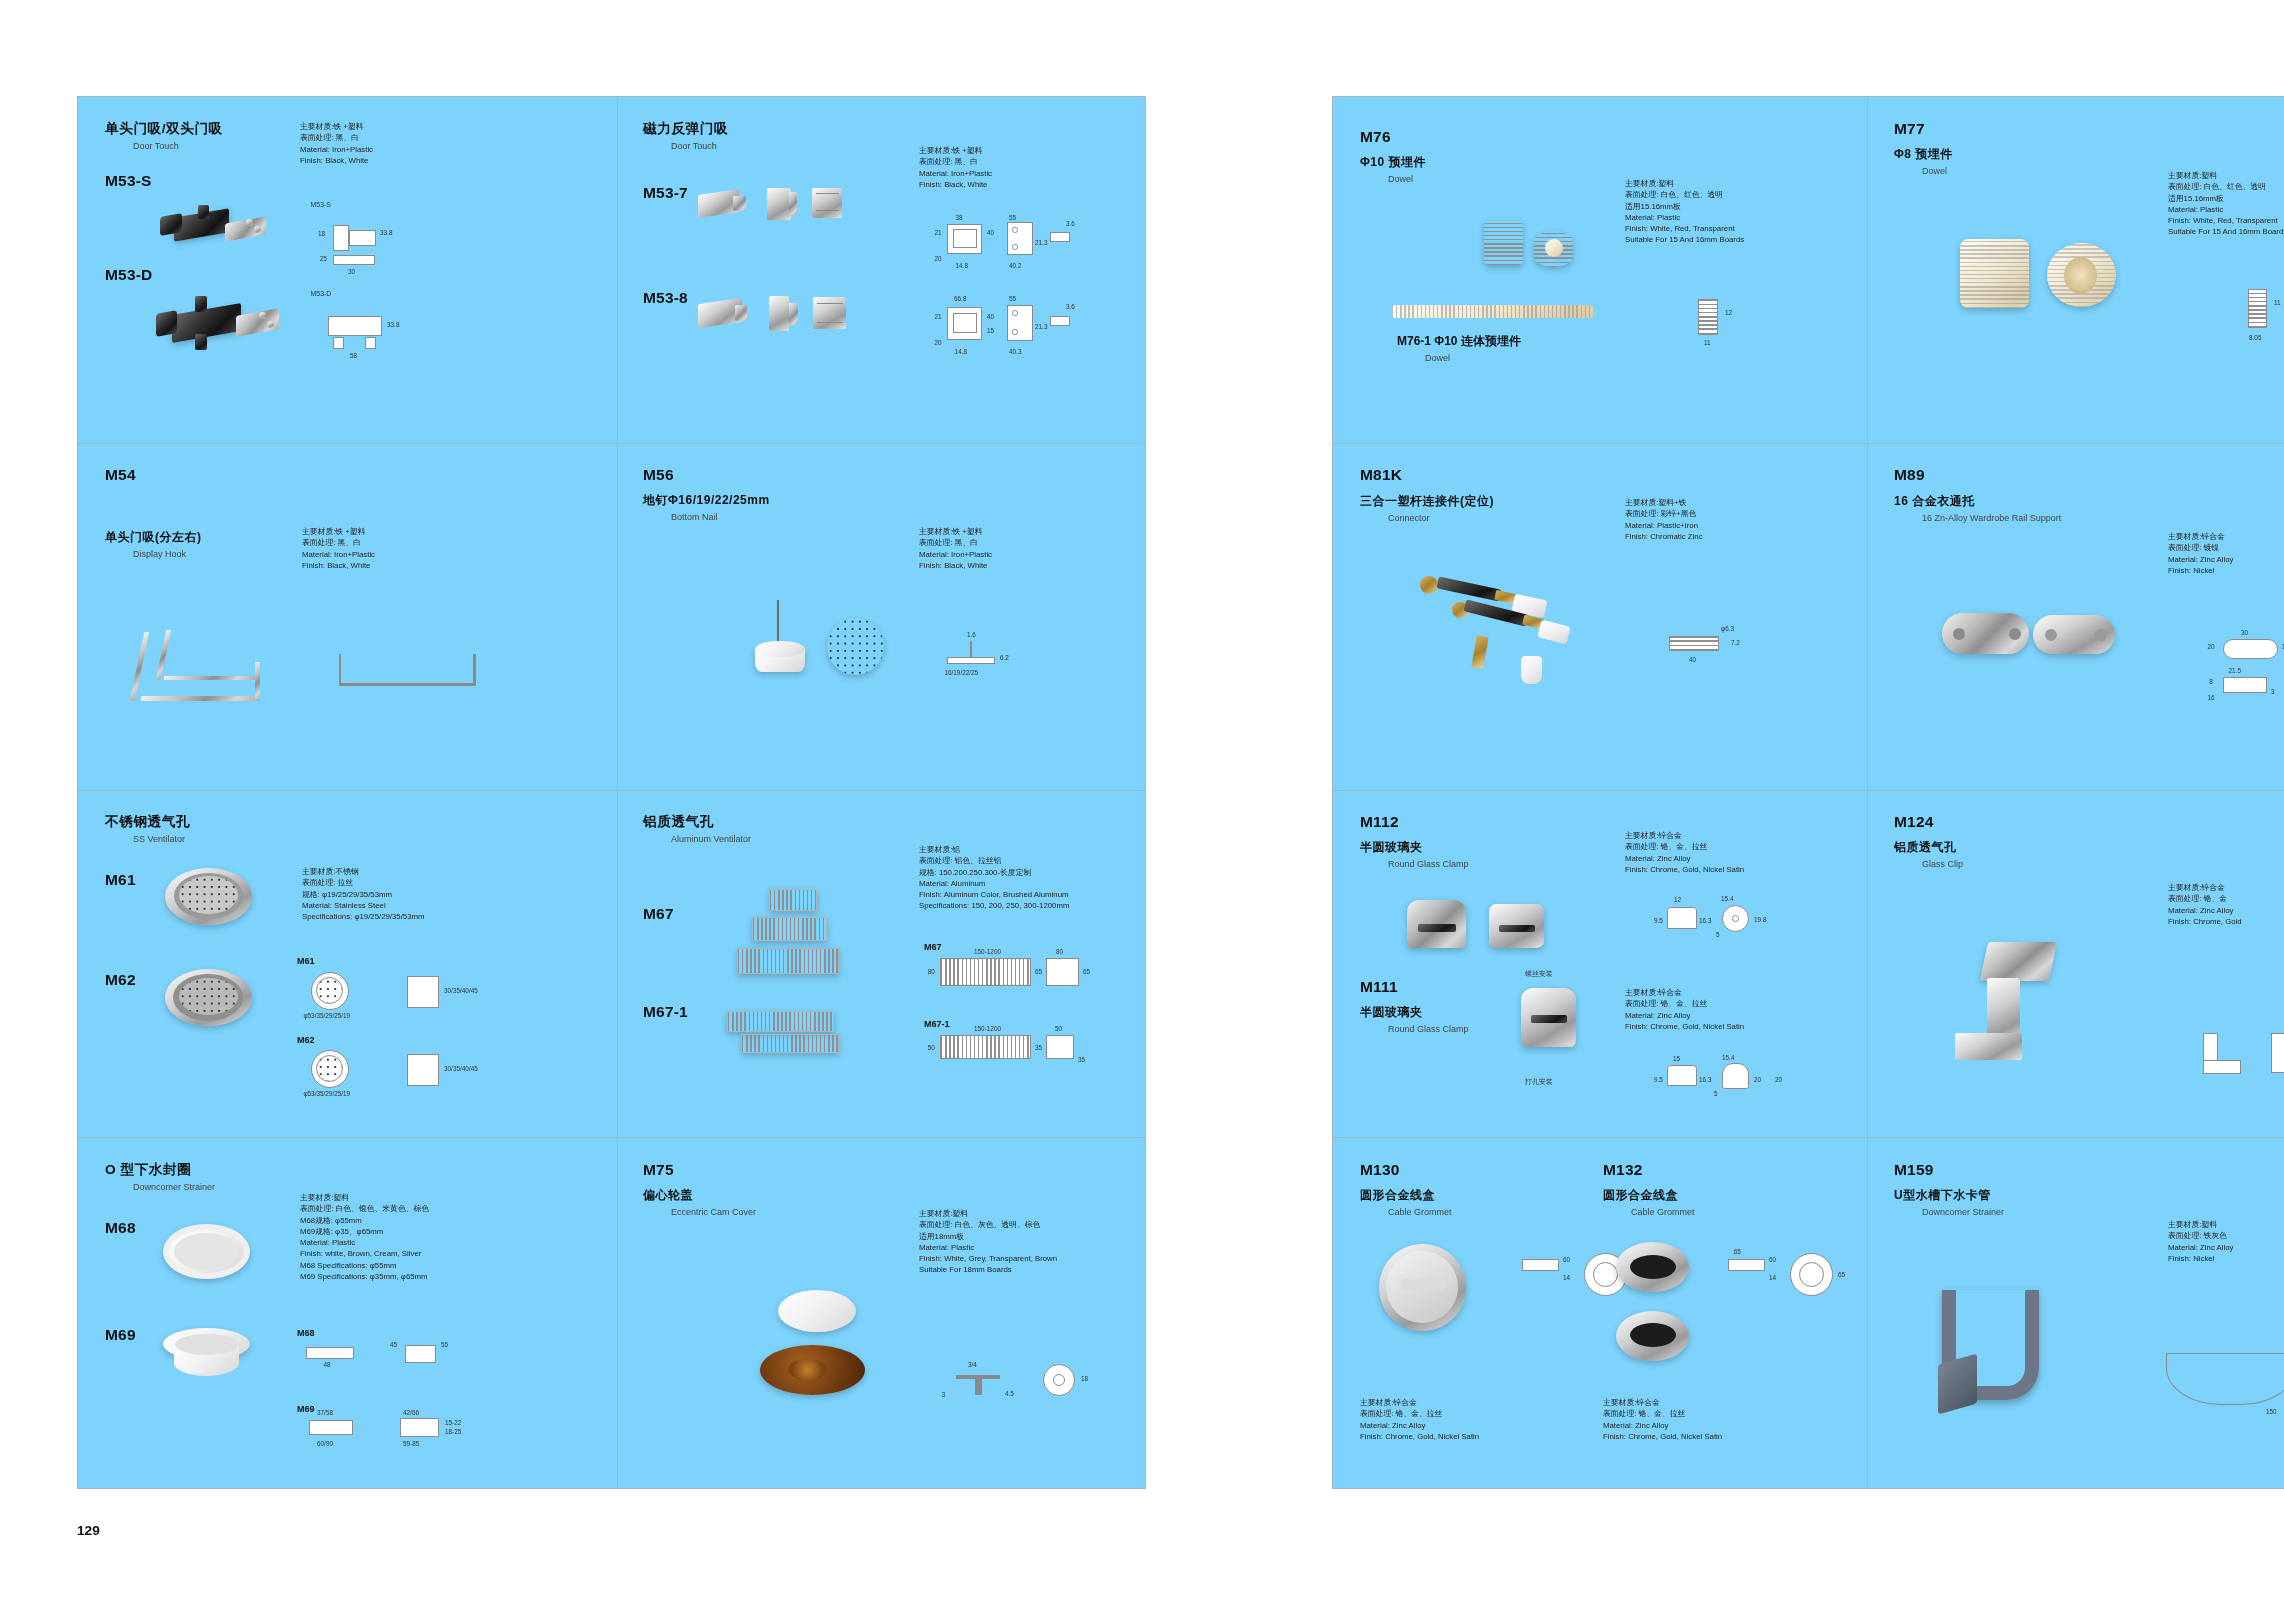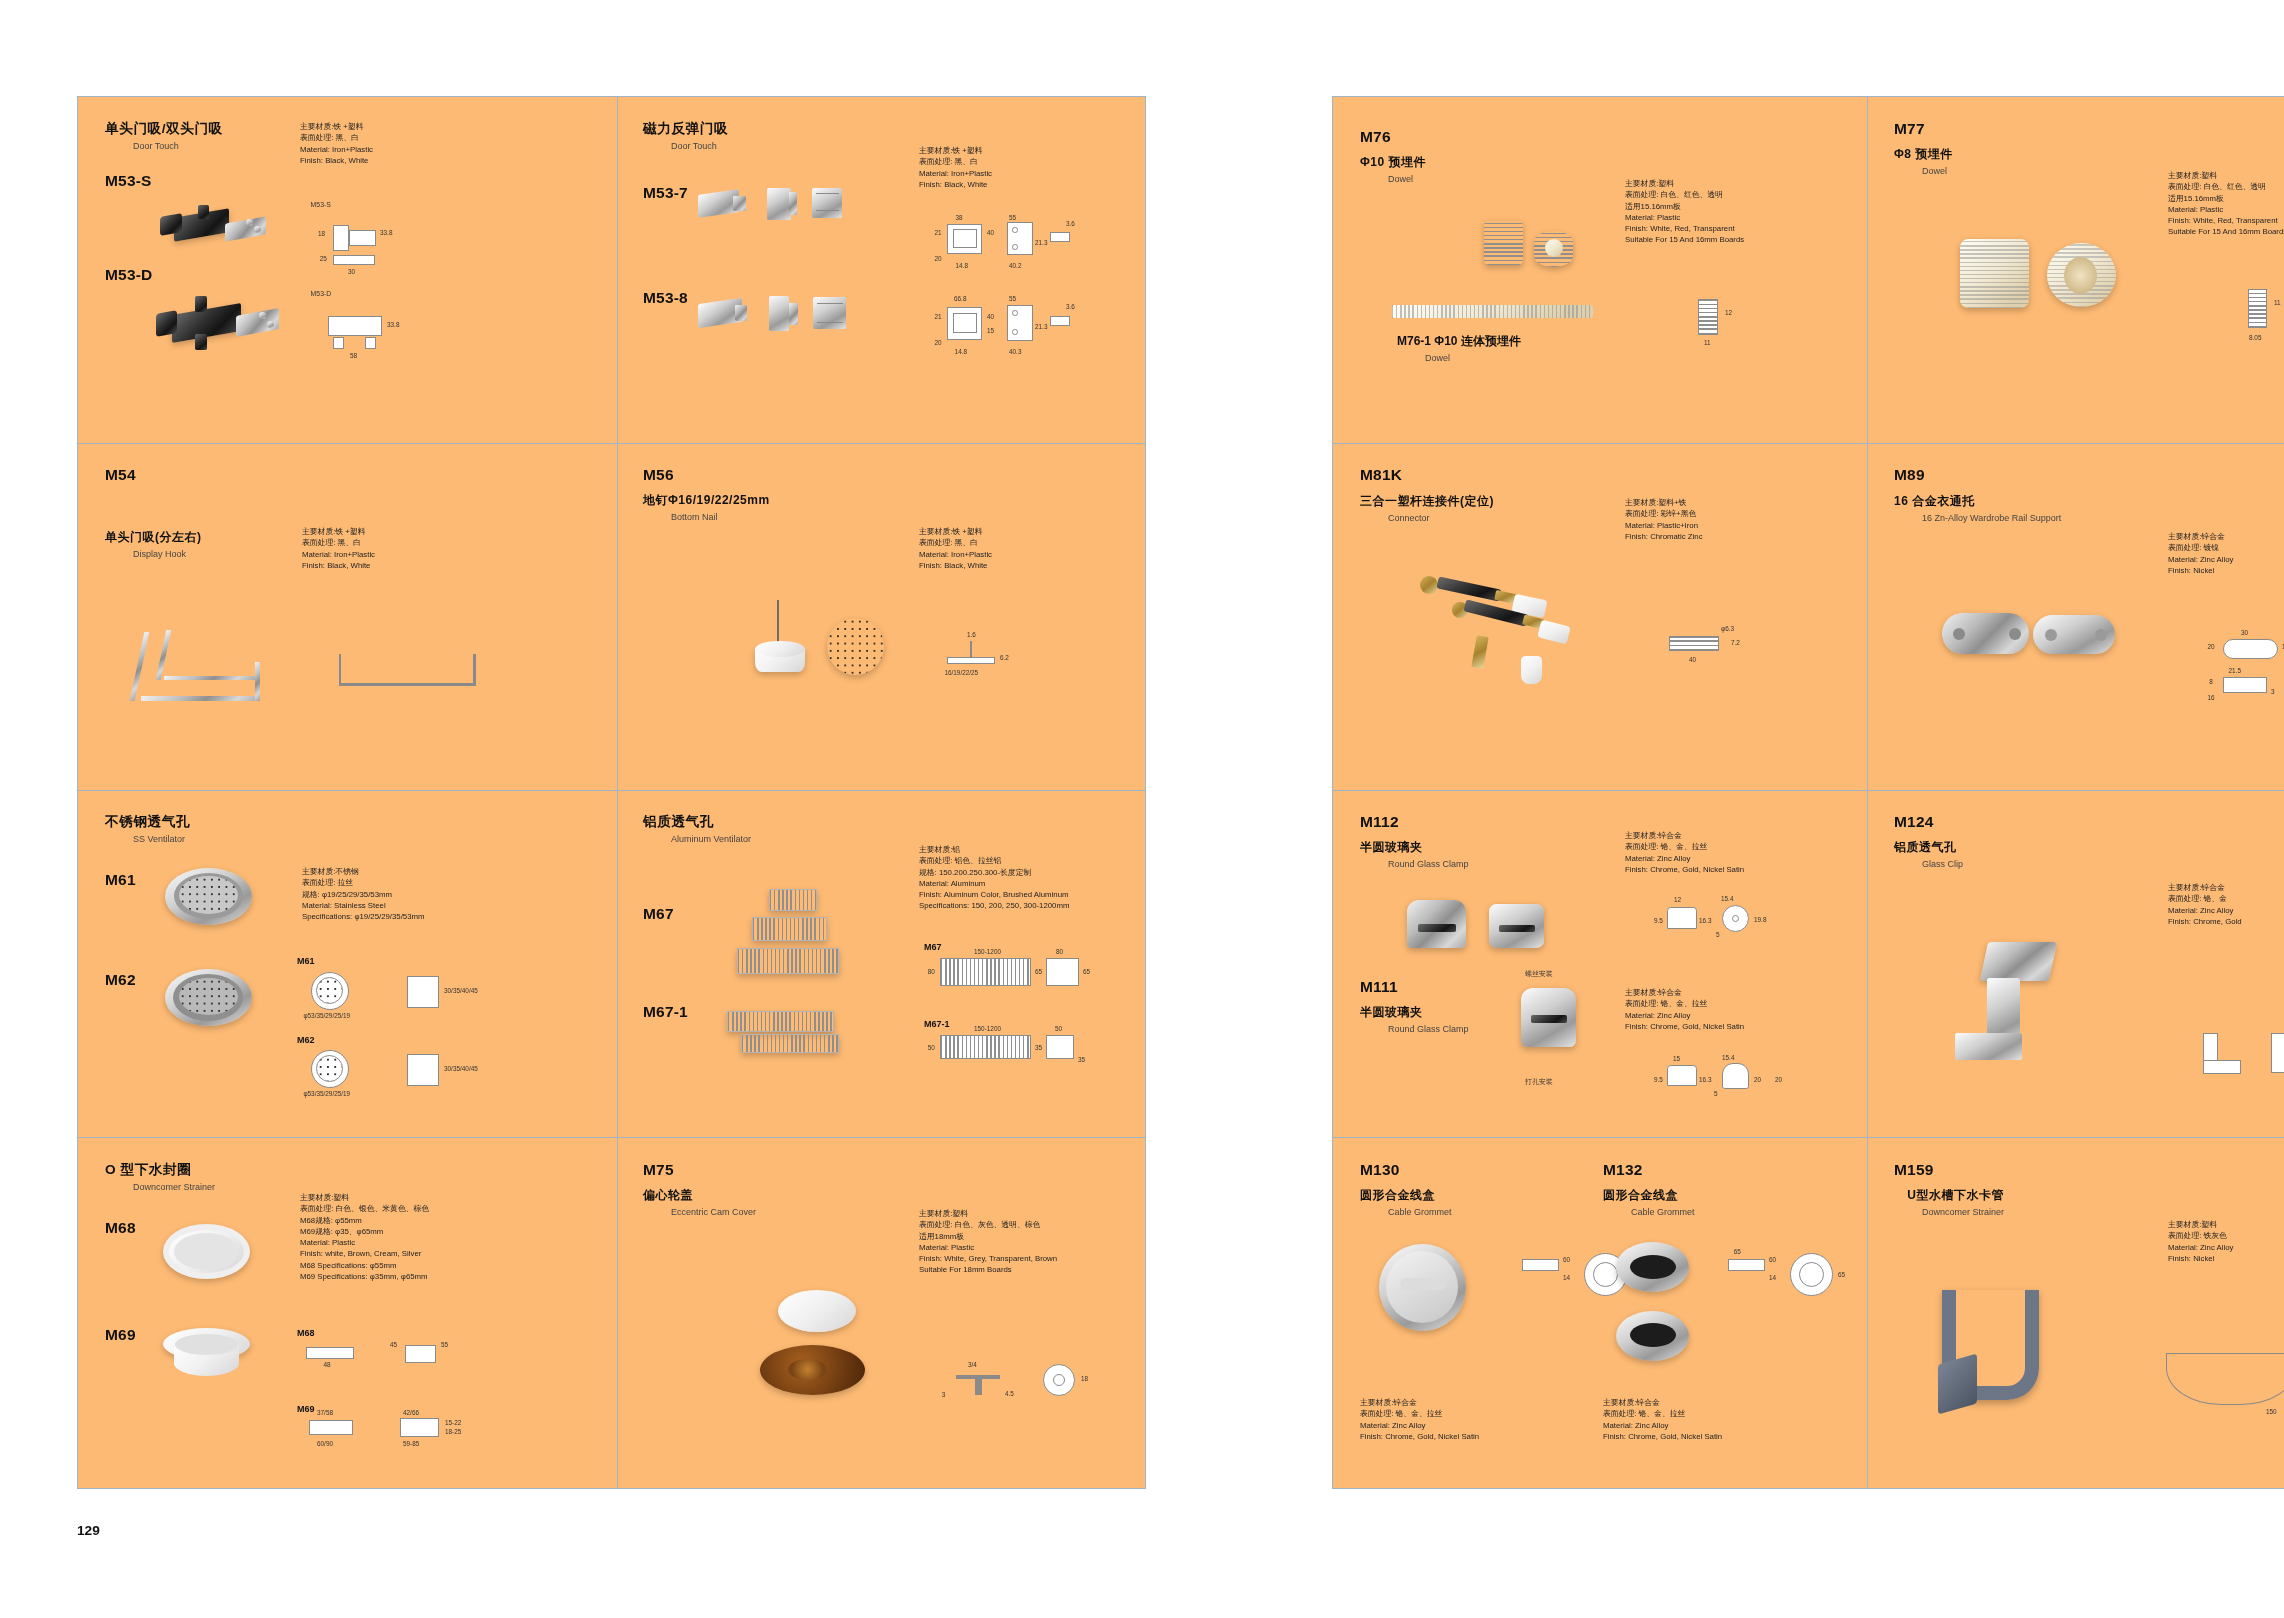--- a/index.html
+++ b/index.html
@@ -1,20 +1,20 @@
 <!DOCTYPE html>
 <html style="font-size:7.3px"><head>
 <meta charset="utf-8">
 <style>
   html,body{margin:0;padding:0;background:#ffffff;}
   body{font-family:"Liberation Sans","DejaVu Sans",sans-serif;color:#1a1a1a;}
   .page{position:relative;width:2482px;height:1618px;background:#fff;overflow:hidden;}
 
   
-  .sheet{position:absolute;top:96px;height:1393px;border:1.4px solid #9fb6c9;box-sizing:border-box;background:#fdba74;}
+  .sheet{position:absolute;top:96px;height:1393px;border:1.4px solid #9fb6c9;box-sizing:border-box;background:#7dd3fc;}
   .sheet.left{left:77px;width:1069px;}
   .sheet.right{left:1332px;width:1076px;}
 
   .rowband{position:absolute;left:0;right:0;border-bottom:1.4px solid #9fb6c9;box-sizing:border-box;}
   .vsplit{position:absolute;top:0;bottom:0;width:0;border-left:1.4px solid #9fb6c9;}
 
   .cell{position:absolute;box-sizing:border-box;}
 
   .cn-title{font-size:13.7px;font-weight:bold;letter-spacing:0.5px;color:#111;}
   .en-title{font-size:9px;color:#444;margin-top:2.7px;padding-left:28px;}
@@ -672,21 +672,21 @@
         <div class="box rnd" style="left:78px;top:16.4px;width:25px;height:25px;"></div>
         <div class="dim" style="left:12.8px;top:1.8px;">65</div>
         <div class="dim" style="left:48px;top:10px;">60</div>
         <div class="dim" style="left:117px;top:25px;">65</div>
         <div class="dim" style="left:48px;top:28px;">14</div>
       </div>
     </div>
 
     <div class="cell" style="left:536px;top:1042px;width:537px;height:349px;">
       <div class="code" style="position:absolute;left:25px;top:22px;">M159</div>
-      <div style="position:absolute;left:25px;top:48px;text-align:right;">
+      <div style="position:absolute;left:25px;top:48px;">
         <div class="cn-title" style="font-size:12px;">U型水槽下水卡管</div>
         <div class="en-title">Downcomer Strainer</div>
       </div>
       <div class="spec" style="position:absolute;left:299px;top:80px;width:183px;">主要材质:塑料
 表面处理: 铁灰色
 Material: Zinc Alloy
 Finish: Nickel</div>
 
       <div class="draw" style="left:55px;top:151px;width:174px;height:137px;">
         <div style="position:absolute;left:18px;top:0;width:69px;height:96px;border:14.6px solid #6d7686;border-top:none;border-radius:0 0 32px 32px;box-shadow:0 3.7px 7.3px rgba(0,0,0,.25);"></div>

